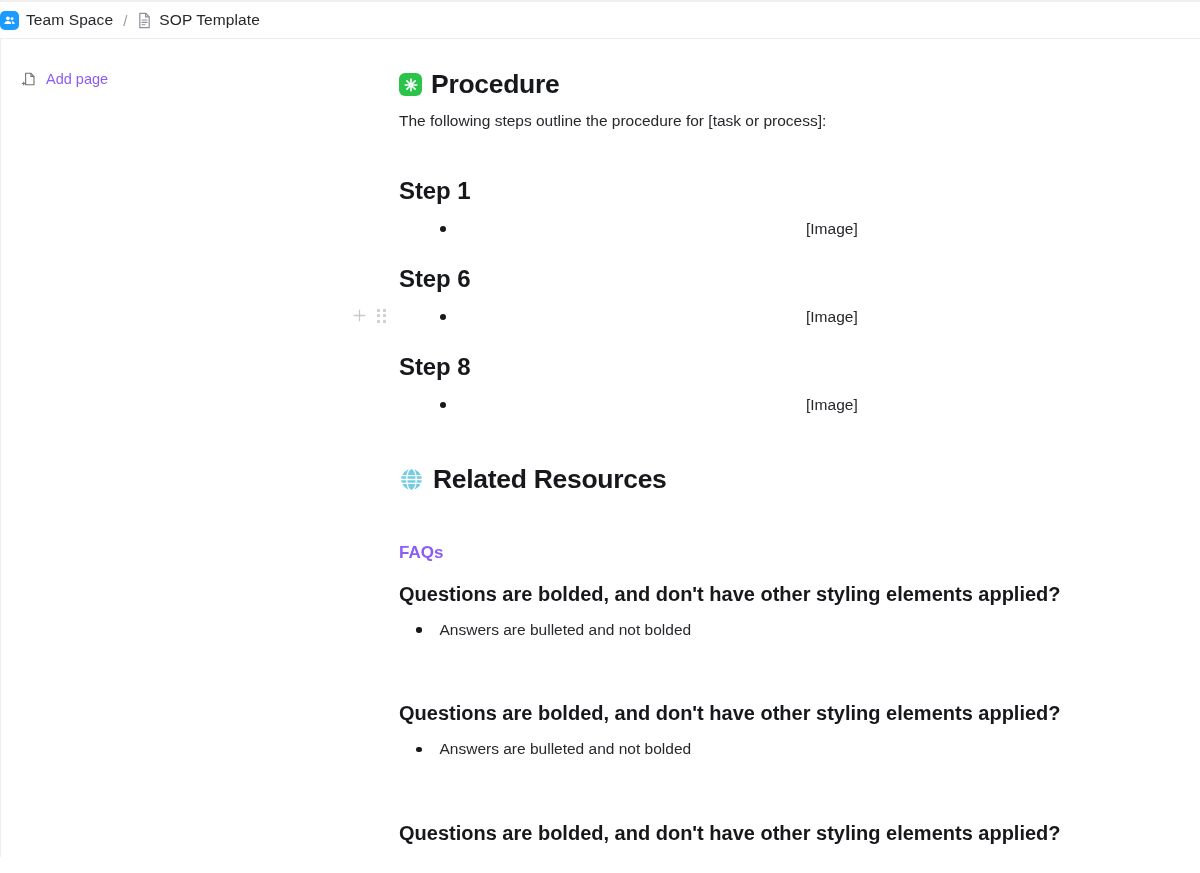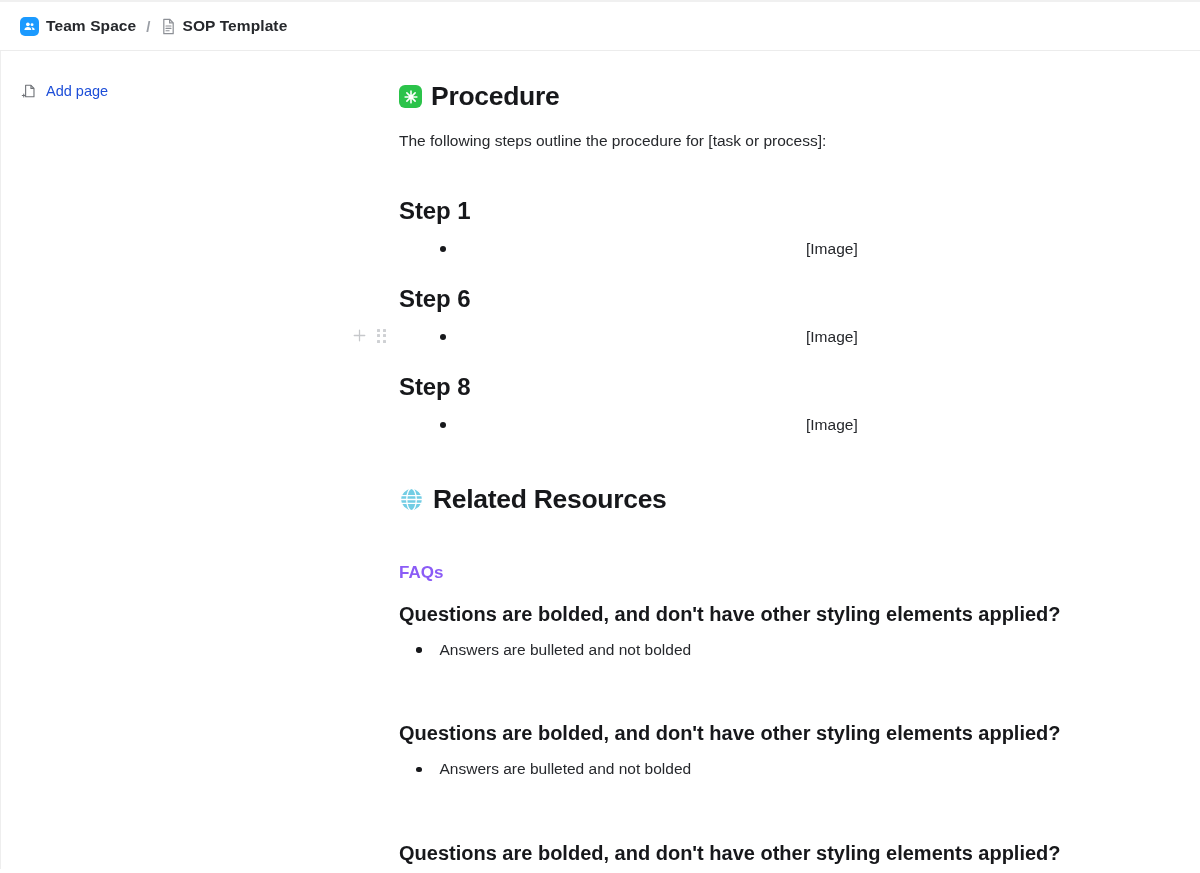--- a/index.html
+++ b/index.html
@@ -8,27 +8,25 @@
     height: 873px;
     background: #ffffff;
     font-family: "Liberation Sans", sans-serif;
     color: #1f2023;
     overflow: hidden;
   }
   body { border-top: 2px solid #f0f0f0; }
 
   
   .header {
-    height: 49px;
+    height: 37px;
     border-bottom: 1px solid #ececec;
     display: flex;
     align-items: center;
-    padding-left: 20px;
     background: #fff;
-    font-weight: bold;
   }
   .breadcrumb { display: flex; align-items: center; gap: 0; font-size: 15px; }
   .crumb { display: flex; align-items: center; gap: 7px; cursor: pointer; }
   .crumb-label { font-size: 15.5px; color: #26282c; letter-spacing: .1px; }
   .crumb-sep { color: #9a9ea5; font-size: 15px; margin: 0 10px; }
 
   .team-icon {
     width: 19px; height: 19px;
     border-radius: 5px;
     background: #1b9aff;
@@ -43,21 +41,21 @@
   .body-wrap { display: flex; height: 818px; }
 
   .sidebar {
     width: 370px;
     border-left: 1px solid #eeeeee;
     padding: 32px 0 0 20px;
     flex: 0 0 370px;
   }
   .add-page {
     display: flex; align-items: center; gap: 9px;
-    font-size: 14.5px; color: #1d4ed8;
+    font-size: 14.5px; color: #8b5cf6;
     cursor: pointer;
     width: fit-content;
   }
   .add-page-icon { width: 16px; height: 16px; display:block; }
 
   
   .content {
     flex: 1;
     padding-top: 30px;
     position: relative;
@@ -67,21 +65,21 @@
   h1.section-title {
     display: flex; align-items: center; gap: 9px;
     font-size: 26.5px;
     font-weight: 700;
     letter-spacing: -.3px;
     color: #17181b;
     line-height: 1.2;
     text-align: center;
   }
   .intro {
-    margin-top: 16px;
+    margin-top: 8px;
     font-size: 15.5px;
     color: #26282c;
     line-height: 1.5;
   }
 
   
   .emoji-green {
     width: 23px; height: 23px;
     border-radius: 6px;
     background: #2bc34a;

